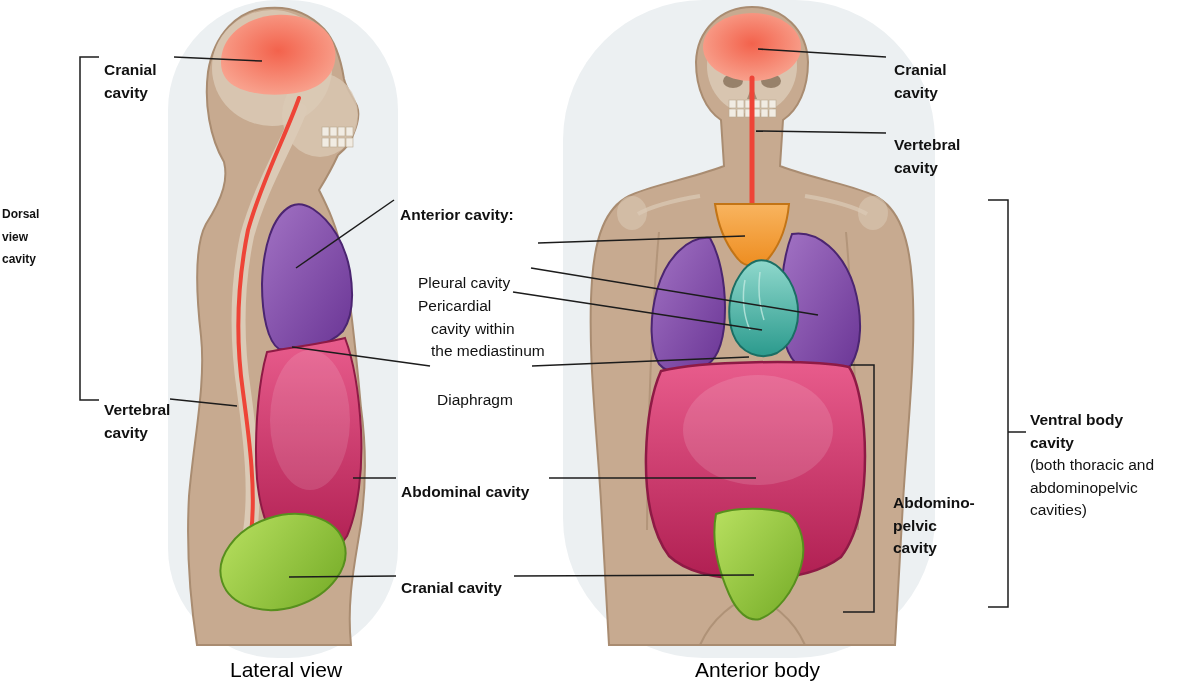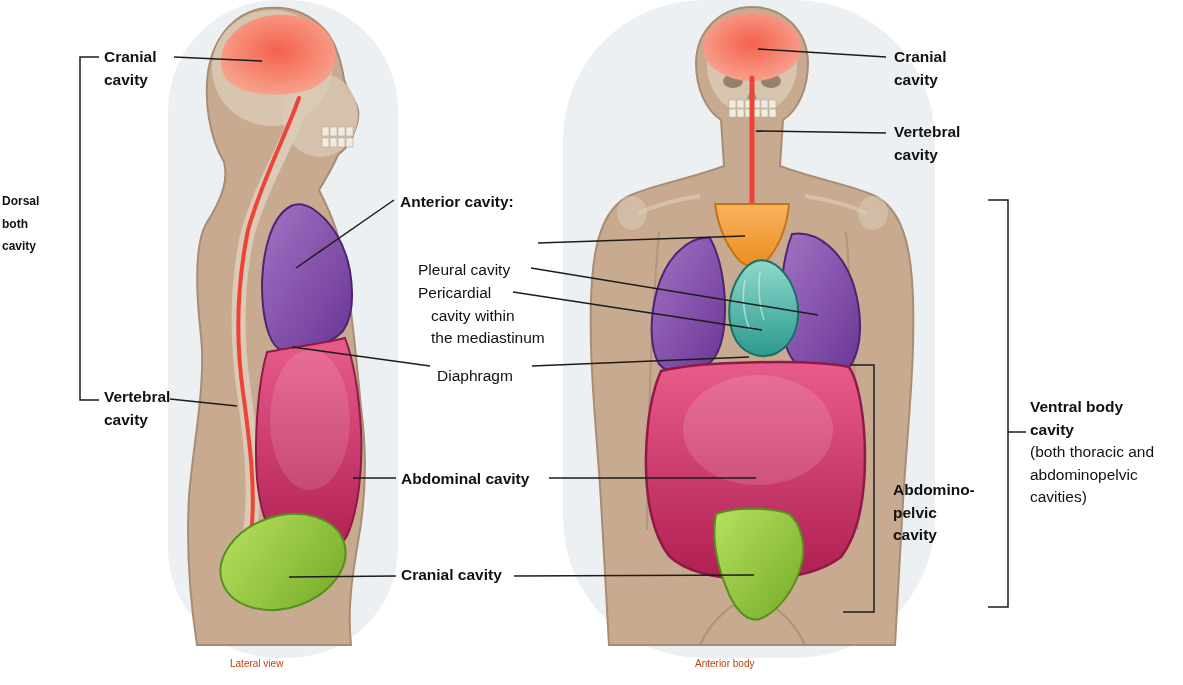--- a/index.html
+++ b/index.html
@@ -1,23 +1,23 @@
 <!DOCTYPE html>
 <html><head>
 <meta charset="utf-8">
 <style>
   html,body{margin:0;padding:0;background:#ffffff;}
   .canvas{position:relative;width:1183px;height:685px;background:#ffffff;overflow:hidden;
           font-family:"Liberation Sans",sans-serif;}
   .canvas svg{position:absolute;left:0;top:0;}
-  .label{position:absolute;font-size:15.5px;line-height:22.5px;color:#111;white-space:nowrap;}
+  .label{position:absolute;font-size:15.5px;line-height:22.5px;color:#111;white-space:nowrap;margin-top:13px;}
   .label span{display:block;}
   .bold{font-weight:700;}
   .indent{padding-left:13px;}
-  .caption{position:absolute;font-size:10px;color:#c2410c;white-space:nowrap;}
+  .caption{position:absolute;font-size:21px;color:#000000;white-space:nowrap;}
 </style>
 </head>
 <body>
 
 <div class="canvas">
 
 <svg width="1183" height="685" viewBox="0 0 1183 685">
   <defs>
     <radialGradient id="gCranial" cx="50%" cy="45%" r="65%">
       <stop offset="0%" stop-color="#f3624c"></stop>
@@ -143,21 +143,21 @@
     <line x1="886" y1="57" x2="758" y2="49"></line>
     <line x1="886" y1="133" x2="756" y2="131"></line>
     <polyline points="851,365 874,365 874,612 843,612"></polyline>
     <polyline points="988,200 1008,200 1008,607 988,607"></polyline>
     <line x1="1008" y1="432" x2="1026" y2="432"></line>
   </g>
 </svg>
 
   <div class="label bold" style="left:2px;top:190px;font-size:12px">
     <span>Dorsal</span>
-    <span>both</span>
+    <span>view</span>
     <span>cavity</span>
   </div>
 
   <div class="label bold" style="left:104px;top:46px">
     <span>Cranial</span>
     <span>cavity</span>
   </div>
 
   <div class="label bold" style="left:104px;top:386px">
     <span>Vertebral</span>
@@ -168,21 +168,21 @@
 
 
   <div class="label" style="left:418px;top:259px">Pleural cavity</div>
 
   <div class="label" style="left:418px;top:282px">
     <span>Pericardial</span>
     <span class="indent">cavity within</span>
     <span class="indent">the mediastinum</span>
   </div>
 
-  <div class="label" style="left:437px;top:365px">Diaphragm</div>
+  <div class="label" style="left:437px;top:376px">Diaphragm</div>
 
   <div class="label bold" style="left:401px;top:468px">Abdominal cavity</div>
 
   <div class="label bold" style="left:401px;top:564px">Cranial cavity</div>
 
   <div class="label bold" style="left:894px;top:46px">
     <span>Cranial</span>
     <span>cavity</span>
   </div>
 

